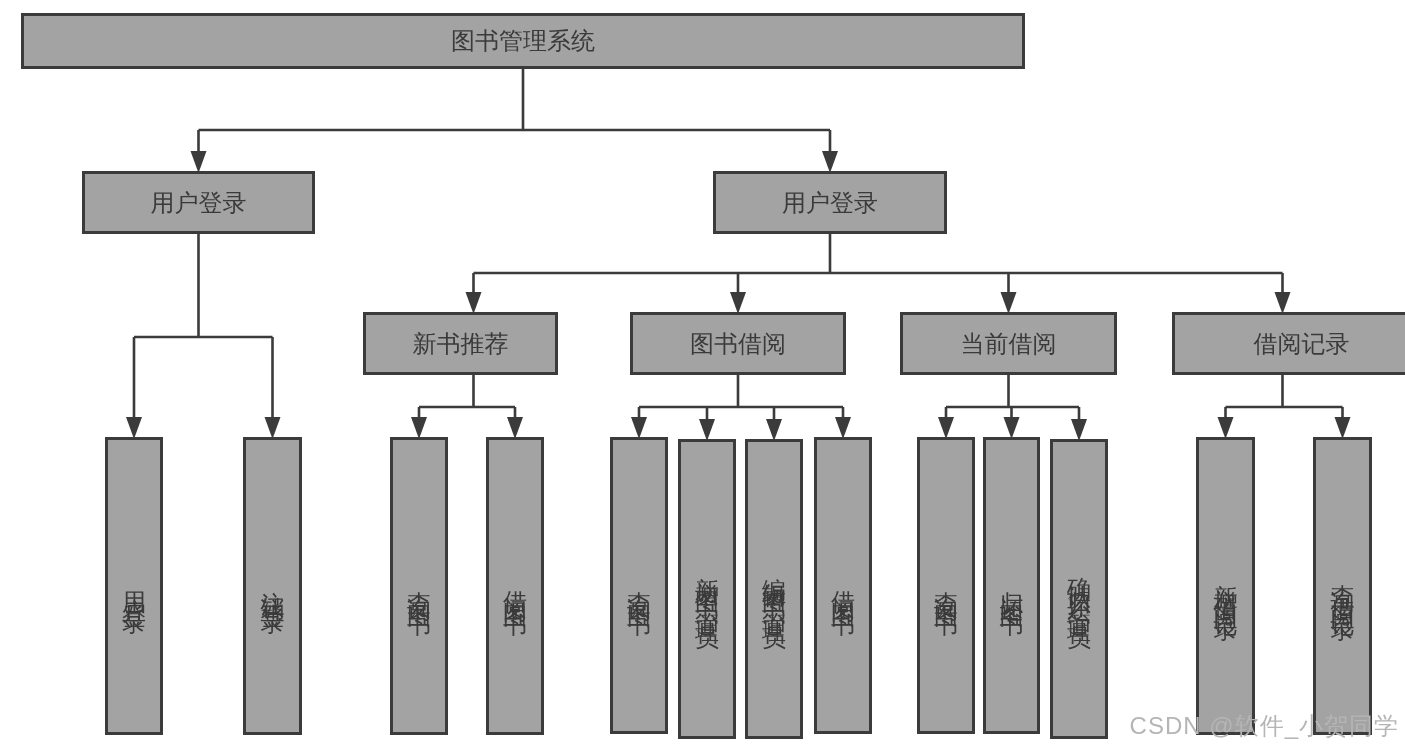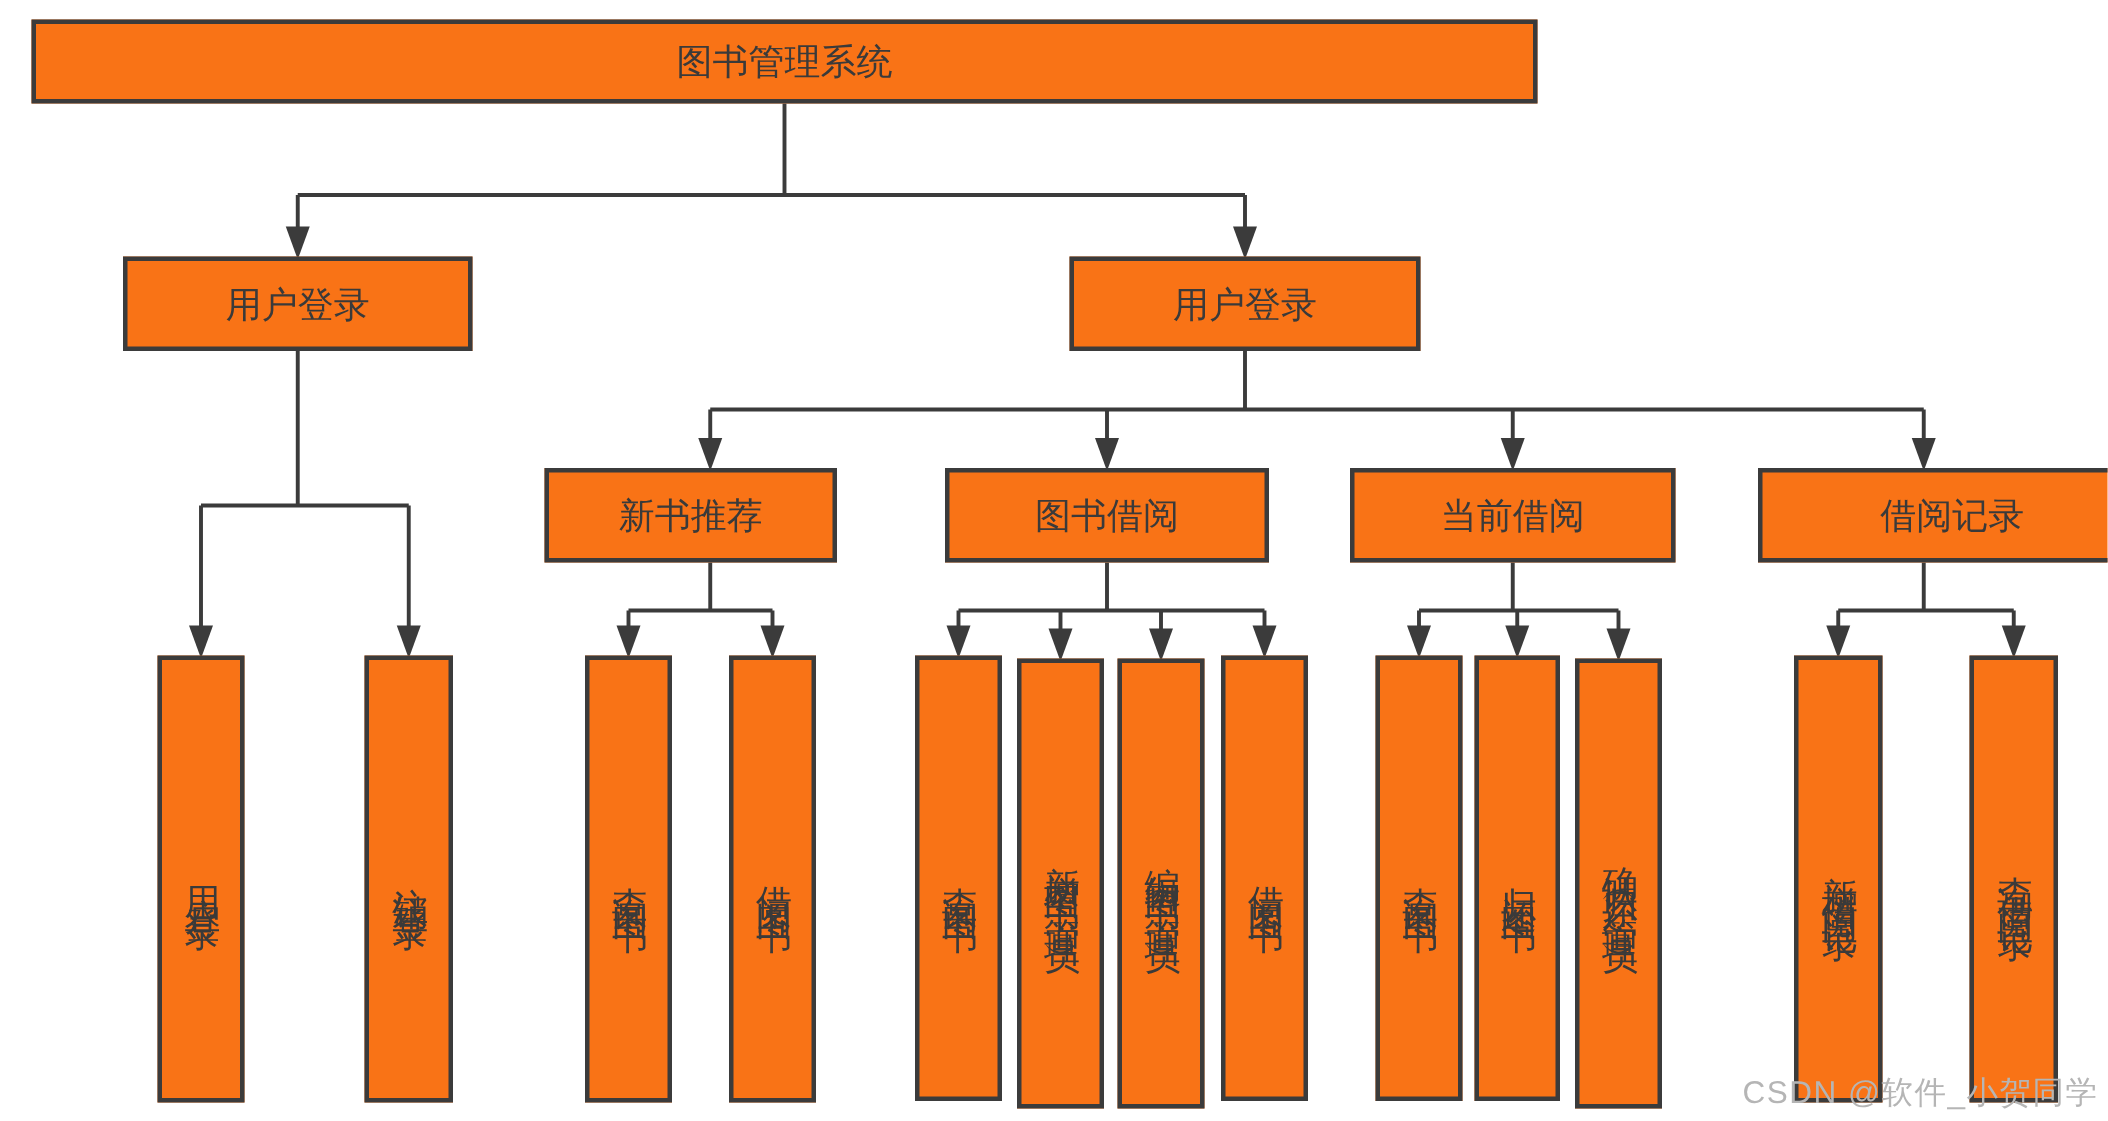--- a/index.html
+++ b/index.html
@@ -18,42 +18,42 @@
     background: #ffffff;
   }
   #connectors {
     position: absolute;
     left: 0; top: 0;
     z-index: 0;
   }
   .node {
     position: absolute;
     box-sizing: border-box;
-    background: #f97316;
+    background: #a3a3a3;
     border: 3px solid #ef4444;
     display: flex;
     align-items: center;
     justify-content: center;
     z-index: 1;
     color: #3a3a3a;
   }
   .node-h { font-size: 24px; }
   .node-h .lbl { white-space: nowrap; }
   .node-v { font-size: 24px; }
   .node-v .lbl {
     writing-mode: vertical-rl;
     text-orientation: mixed;
     letter-spacing: 7px;
     line-height: 1;
   }
   #watermark {
     position: absolute;
     right: 6px;
     bottom: 5px;
-    font-size: 21px;
+    font-size: 24px;
     letter-spacing: 1px;
     color: #b5b5b5;
     z-index: 3;
     white-space: nowrap;
   }
 </style>
 </head>
 <body>
 
 <div id="canvas">

